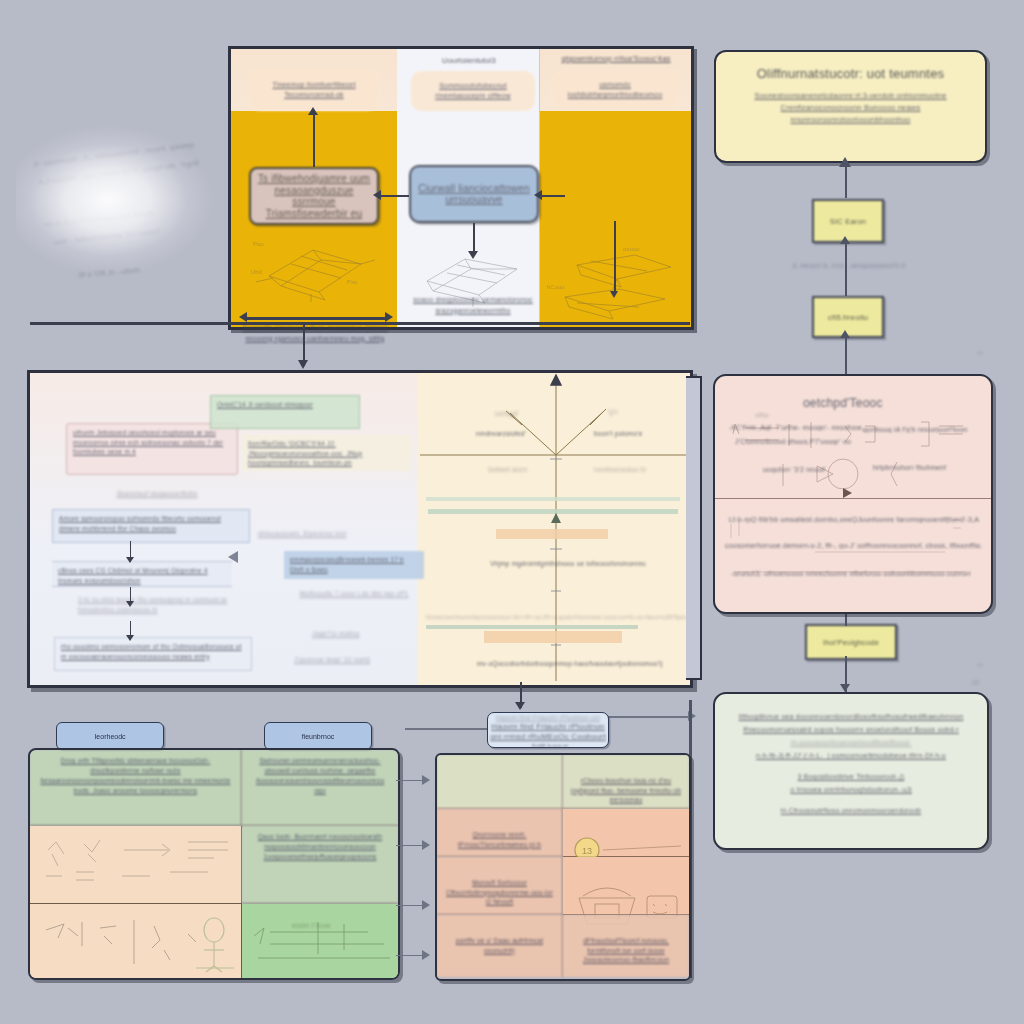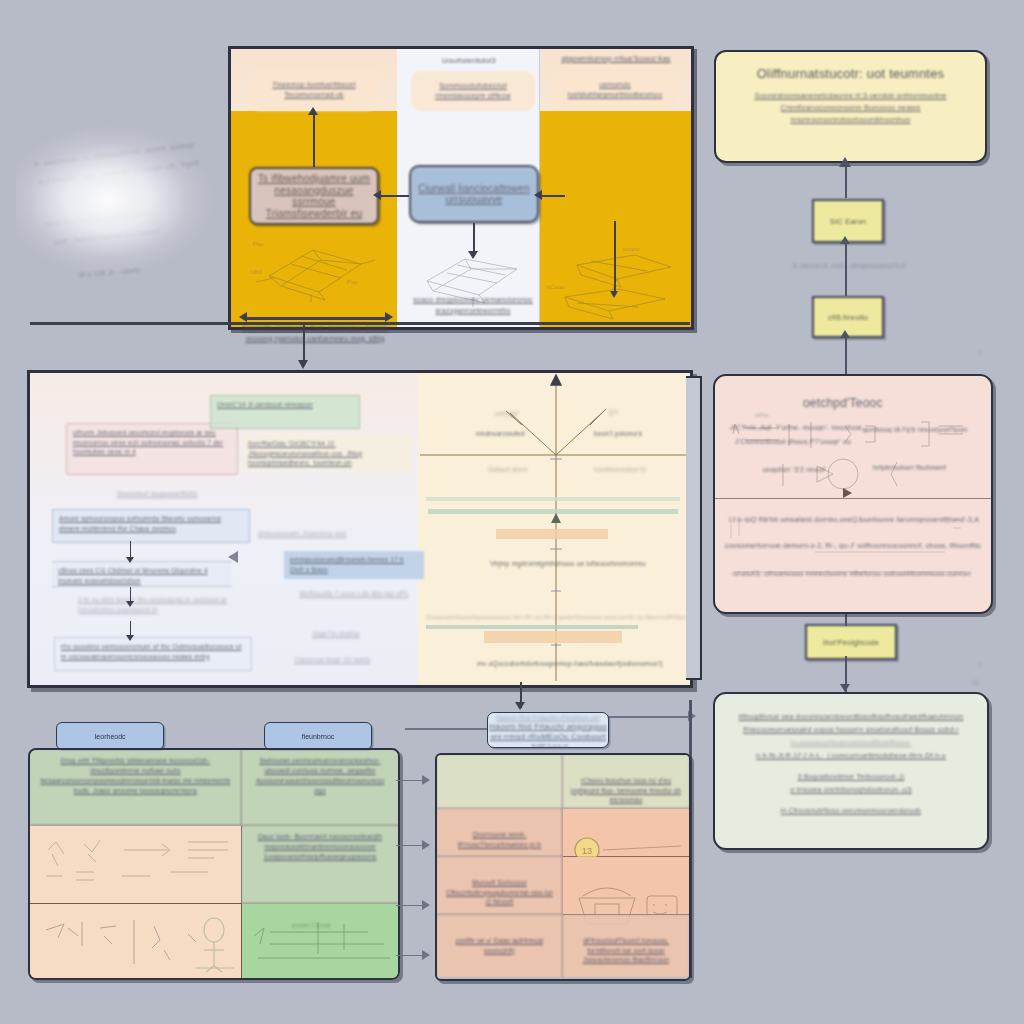--- a/index.html
+++ b/index.html
@@ -384,21 +384,21 @@
             <path d="M94 14 L94 40"></path>
           <path d="M8 48 L140 48"></path>
         </g>
         <text x="42" y="18" font-size="7" fill="#44603f" class="ptext">eistm I'llove</text>
       </svg>
     </div>
   </div>
 
   <div id="mid-label">
     <span class="ptext wrap faint">Haovm find Frlauchi rPlootnon oni</span>
-    <span class="ptext wrap" style="font-size:8px;">Haovm find Frlauchi angoraguo oni rrmsd rRuMEoOc Coobourt _folfUurrus</span>
+    <span class="ptext wrap" style="font-size:8px;">Haovm find Frlauchi rPlootnon oni rrmsd rRuMEoOc Coobourt _folfUurrus</span>
   </div>
 
   <div id="tbl-mid">
     <div class="tm-cell ptext wrap" style="left:0;top:0;width:126px;height:54px;background:#e2e6c4;"></div>
     <div class="tm-cell ptext wrap" style="left:126px;top:0;width:126px;height:54px;background:#e2e6c4;border-right:none;">rCbovo-boochun lous-nc d'eu joybjpord ftuo- bemoome frreoitu ob eersoonau</div>
 
     <div class="tm-cell ptext wrap" style="left:0;top:54px;width:126px;height:48px;background:#f3c6ab;">Qrorrroone       nnnrt-tFrroocTlorcorbnwmeu   pi-b</div>
     <div class="tm-cell" style="left:126px;top:54px;width:126px;height:48px;background:#f3c6ab;border-right:none;">
       <svg width="118" height="40" viewBox="0 0 118 40" style="opacity:.7;">
         <circle cx="18" cy="20" r="12" fill="#f2e07a" stroke="#9a8a3c" stroke-width="1.2"></circle>

